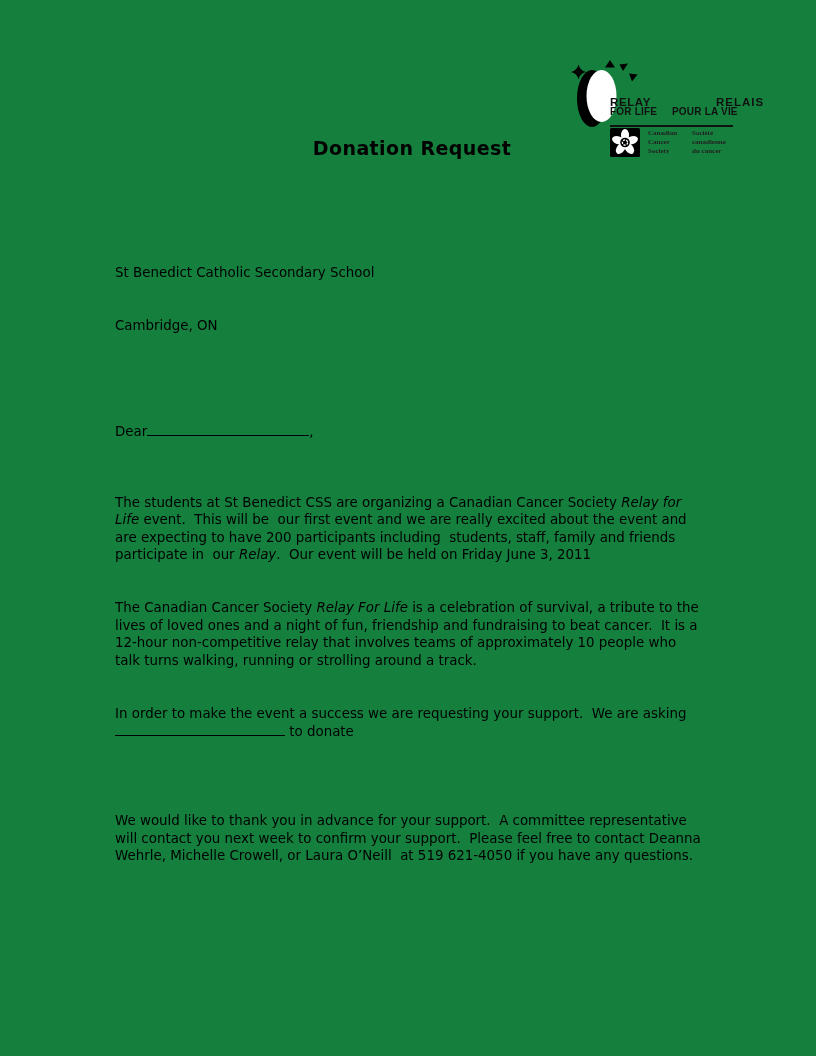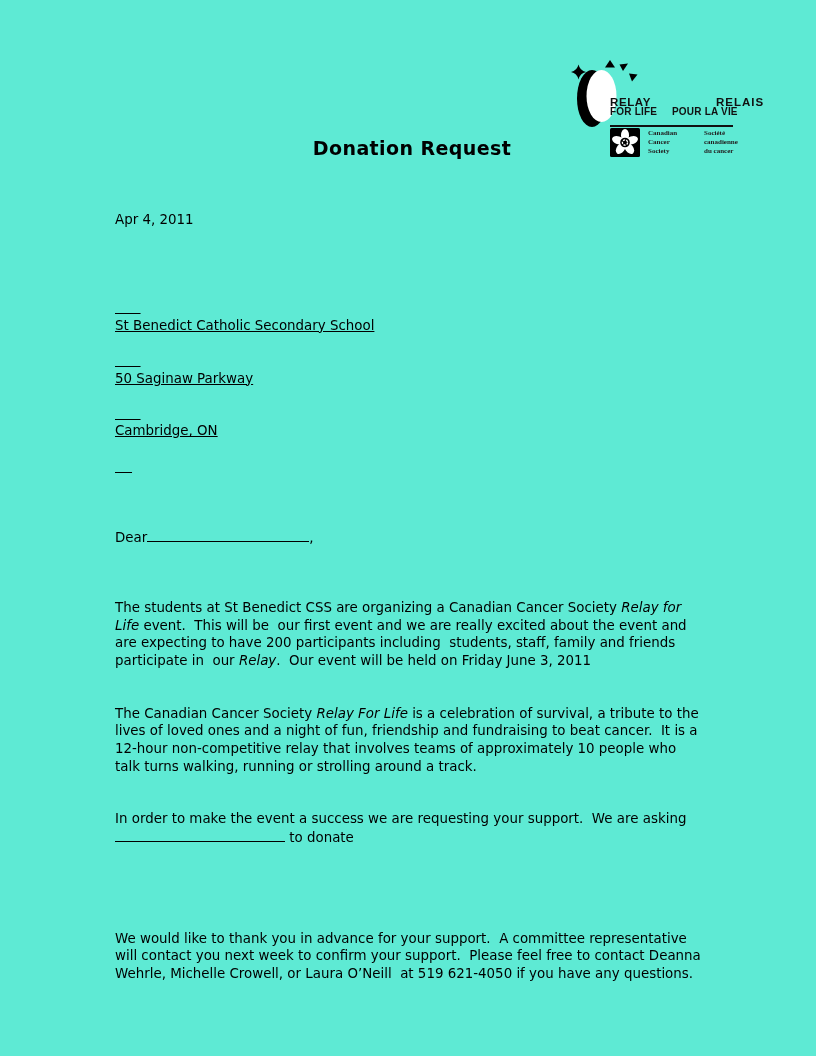--- a/index.html
+++ b/index.html
@@ -1,61 +1,61 @@
 <!DOCTYPE html>
 <html><head>
 <meta charset="utf-8">
 <style>
   html, body { margin: 0; padding: 0; background: #888; }
   .page {
     position: relative;
     width: 816px;
     height: 1056px;
     margin: 0 auto;
-    background: #5eead4;
+    background: #15803d;
     color: #000000;
     font-family: "DejaVu Sans", sans-serif;
     overflow: hidden;
   }
 
   
   .logo { position: absolute; left: 568px; top: 56px; width: 175px; height: 106px; }
   .logo svg.moonstar { position: absolute; left: 0; top: 0; }
   .relay-block { position: absolute; top: 41px; font-family: "Liberation Sans", sans-serif; font-weight: bold; color: #111; white-space: nowrap; }
   .relay-en { left: 42px; }
   .relay-fr { left: 104px; }
   .relay-word { font-size: 11.5px; line-height: 10px; letter-spacing: 0.6px; }
   .relay-sub  { font-size: 10px;  line-height: 9px;  letter-spacing: 0.2px; }
   .relay-fr .relay-word { letter-spacing: 1px; padding-left: 44px; }
   .logo-rule { position: absolute; left: 42px; top: 69px; width: 123px; height: 2px; background: #111; }
   .ccs { position: absolute; left: 42px; top: 72px; width: 133px; height: 32px; }
   .ccs svg.daffodil { position: absolute; left: 0; top: 0; }
   .ccs-col { position: absolute; top: 1px; font-family: "Liberation Serif", serif; font-weight: bold; font-size: 7px; line-height: 9px; color: #222; white-space: nowrap; }
   .ccs-en { left: 38px; font-family: Liberation Serif, serif; }
-  .ccs-fr { left: 94px; }
+  .ccs-fr { left: 82px; }
 
   
   .title {
     position: absolute; left: 0; top: 133px; width: 816px;
     margin: 4px; text-align: center;
     font-size: 19px; font-weight: bold; letter-spacing: 0.4px;
   }
 
   
   .content {
     position: absolute; left: 115px; top: 176px; width: 590px;
     font-size: 13.4px; line-height: 17.6px;
     white-space: pre-wrap;
   }
   .content p, .content div { margin: 0; }
   .date { margin-bottom: 18px; }
-  .address { margin-bottom: 36px; text-decoration: underline; }
+  .address { margin-bottom: 36px; }
   .salutation { margin-bottom: 18px; }
   .para { margin-bottom: 17.6px; }
-  .para.gap-after { margin-bottom: 48px; }
+  .para.gap-after { margin-bottom: 36px; }
   em { font-style: italic; }
 
   .blank {
     display: inline-block;
     height: 13px;
     border-bottom: 1px solid #000;
     vertical-align: baseline;
   }
   [data-name="recipient-name-blank"] { width: 162px; }
   [data-name="donor-name-blank"] { width: 170px; }
@@ -111,25 +111,23 @@
         <div data-name="ccs-line">Société</div>
         <div data-name="ccs-line">canadienne</div>
         <div data-name="ccs-line">du cancer</div>
       </div>
     </div>
   </div>
 
   <h1 class="title" data-name="page-title">Donation Request</h1>
 
   <div class="content" data-name="letter-body">
-    <div class="date" data-name="letter-date">Apr 4, 2011</div>
 
     <div class="address" data-name="recipient-address">
       <div data-name="address-line">St Benedict Catholic Secondary School</div>
-      <div data-name="address-line">50 Saginaw Parkway</div>
       <div data-name="address-line">Cambridge, ON</div>
     </div>
 
     <div class="salutation" data-name="salutation-line"><span data-name="text-run">Dear</span><span class="blank" data-name="recipient-name-blank"></span><span data-name="text-run">,</span></div>
 
     <p class="para" data-name="paragraph-intro"><span data-name="text-run">The students at St Benedict CSS are organizing a Canadian Cancer Society </span><em data-name="italic-text-run">Relay for Life</em><span data-name="text-run"> event.  This will be  our first event and we are really excited about the event and are expecting to have 200 participants including  students, staff, family and friends participate in  our </span><em data-name="italic-text-run">Relay</em><span data-name="text-run">.  Our event will be held on Friday June 3, 2011</span></p>
     <p class="para" data-name="paragraph-about-relay"><span data-name="text-run">The Canadian Cancer Society </span><em data-name="italic-text-run">Relay For Life</em><span data-name="text-run"> is a celebration of survival, a tribute to the lives of loved ones and a night of fun, friendship and fundraising to beat cancer.  It is a 12-hour non-competitive relay that involves teams of approximately 10 people who talk turns walking, running or strolling around a track.</span></p>
     <p class="para gap-after" data-name="paragraph-request"><span data-name="text-run">In order to make the event a success we are requesting your support.  We are asking</span><span class="blank" data-name="donor-name-blank"></span><span data-name="text-run"> to donate</span></p>
     <p class="para" data-name="paragraph-thanks"><span data-name="text-run">We would like to thank you in advance for your support.  A committee representative will contact you next week to confirm your support.  Please feel free to contact Deanna Wehrle, Michelle Crowell, or Laura O’Neill  at 519 621-4050 if you have any questions.</span></p>
     

